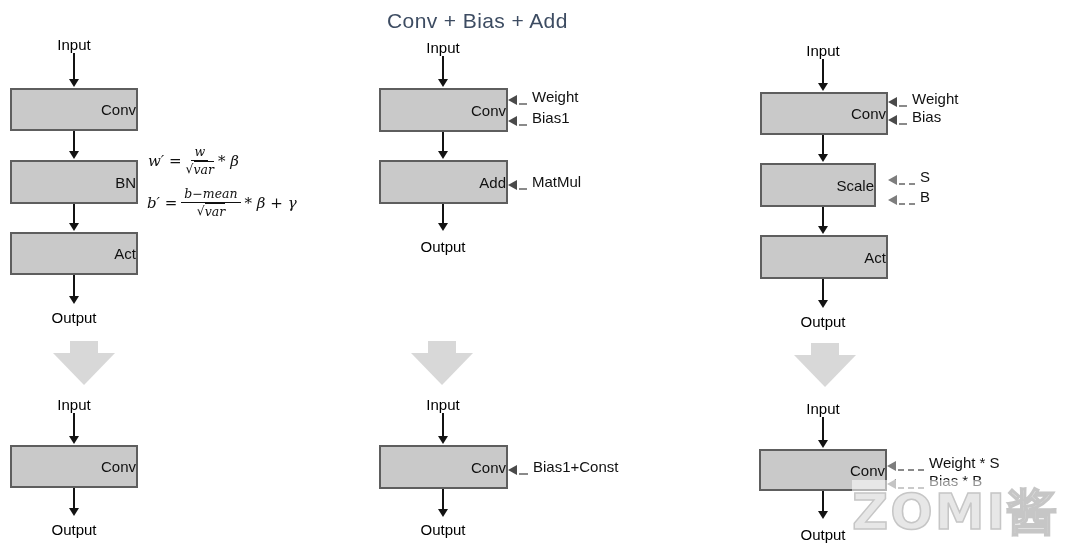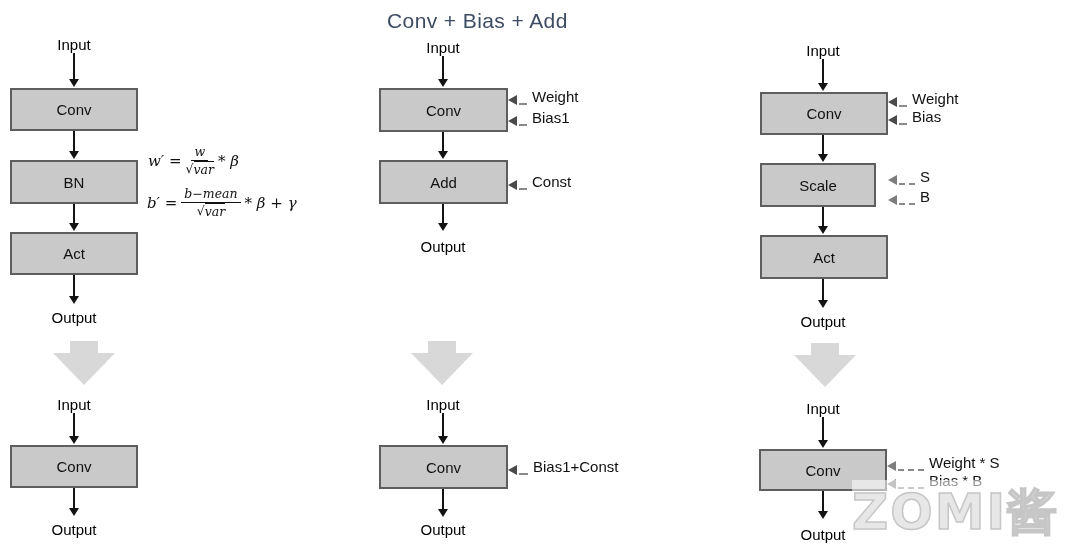--- a/index.html
+++ b/index.html
@@ -6,21 +6,21 @@
   .canvas{
     position:relative;width:1080px;height:545px;background:#ffffff;overflow:hidden;
     font-family:"Liberation Sans",sans-serif;color:#111;
   }
   .title{position:absolute;white-space:nowrap;letter-spacing:.4px;}
   .t-black{font-size:25px;color:#161616;}
   .t-blue{font-size:21px;color:#3d4c62;}
   .txt{position:absolute;font-size:15px;color:#000000;text-align:center;white-space:nowrap;}
   .box{
     position:absolute;background:#c9c9c9;border:2px solid #5e5e5e;box-sizing:border-box;
-    display:flex;align-items:center;justify-content:center;
+    display:flex;align-items:center;justify-content:flex-end;
   }
   .box span{font-size:15px;color:#111;}
   
   .va{position:absolute;width:10px;display:flex;flex-direction:column;align-items:center;}
   .va .line{width:2px;flex:1;background:#131313;}
   .va .head{width:0;height:0;border-left:5px solid transparent;border-right:5px solid transparent;border-top:8px solid #131313;}
   
   .sa{position:absolute;height:16px;display:flex;align-items:flex-end;}
   .sa .sh{width:0;height:0;border-top:5px solid transparent;border-bottom:5px solid transparent;border-right:9px solid #4a4a4a;}
   .sa.gray .sh{border-right-color:#7d7d7d;}
@@ -155,21 +155,21 @@
       <div class="line"></div>
       <div class="head"></div>
     </div>
 
   <div class="box" style="left:379px;top:160px;width:129px;height:44px">
     <span>Add</span>
   </div>
   <div class="sa" style="left:508px;top:174px">
     <span class="sh"></span>
       <span class="sd" style="width:8px"></span>
-    <span class="sl">Const</span>
+    <span class="sl">MatMul</span>
   </div>
   <div class="va" style="left:438px;top:204px;height:27px">
       <div class="line"></div>
       <div class="head"></div>
     </div>
 
   <div class="txt" style="left:408px;top:238px;width:70px">Output</div>
 
   <div class="chev" style="left:411px;top:341px">
       <div class="stub"></div>

